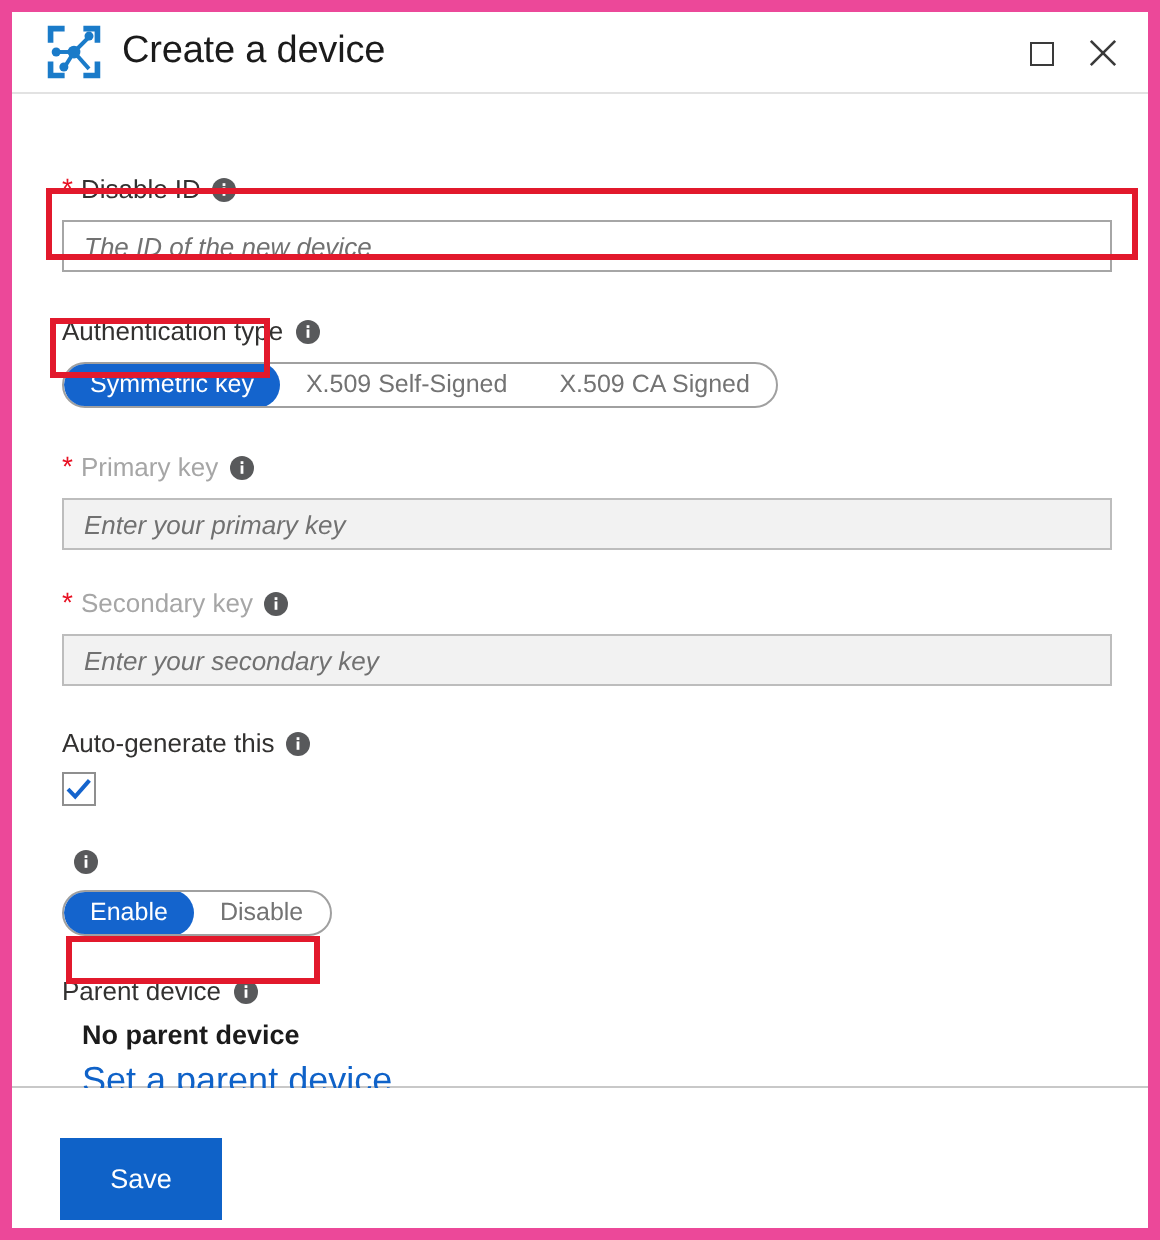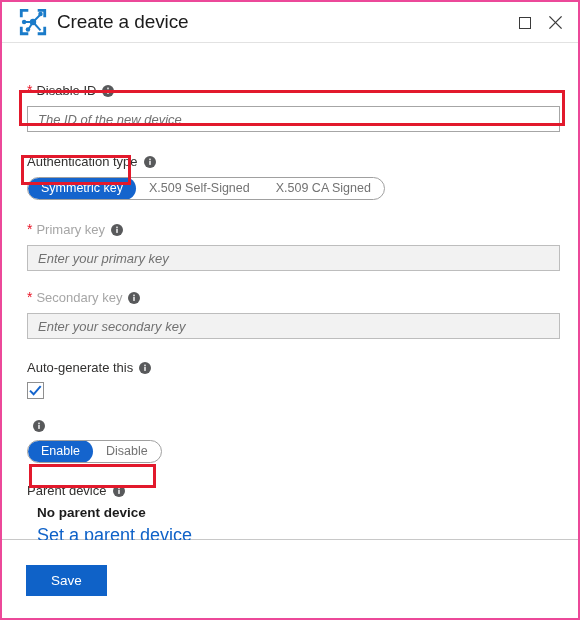--- a/index.html
+++ b/index.html
@@ -12,21 +12,21 @@
     height: 620px;
     font-family: "Liberation Sans", sans-serif;
     -webkit-font-smoothing: antialiased;
   }
   .window {
     position: relative;
     width: 580px;
     height: 620px;
     background: #ffffff;
     box-sizing: border-box;
-    border: 2px solid #ec4899;
+    border: 6px solid #ec4899;
     overflow: hidden;
   }
 
   
   .titlebar {
     position: relative;
     height: 41px;
     display: flex;
     align-items: center;
     background: #ffffff;
@@ -202,21 +202,21 @@
   .footer {
     position: relative;
     height: 80px;
     background: #ffffff;
   }
   .save-button {
     position: absolute;
     left: 24px;
     top: 25px;
     width: 81px;
-    height: 31px;
+    height: 41px;
     background: #0f62c8;
     color: #ffffff;
     border: none;
     font-family: "Liberation Sans", sans-serif;
     font-size: 13.5px;
     cursor: pointer;
     padding: 0;
     line-height: 31px;
     text-align: center;
   }

